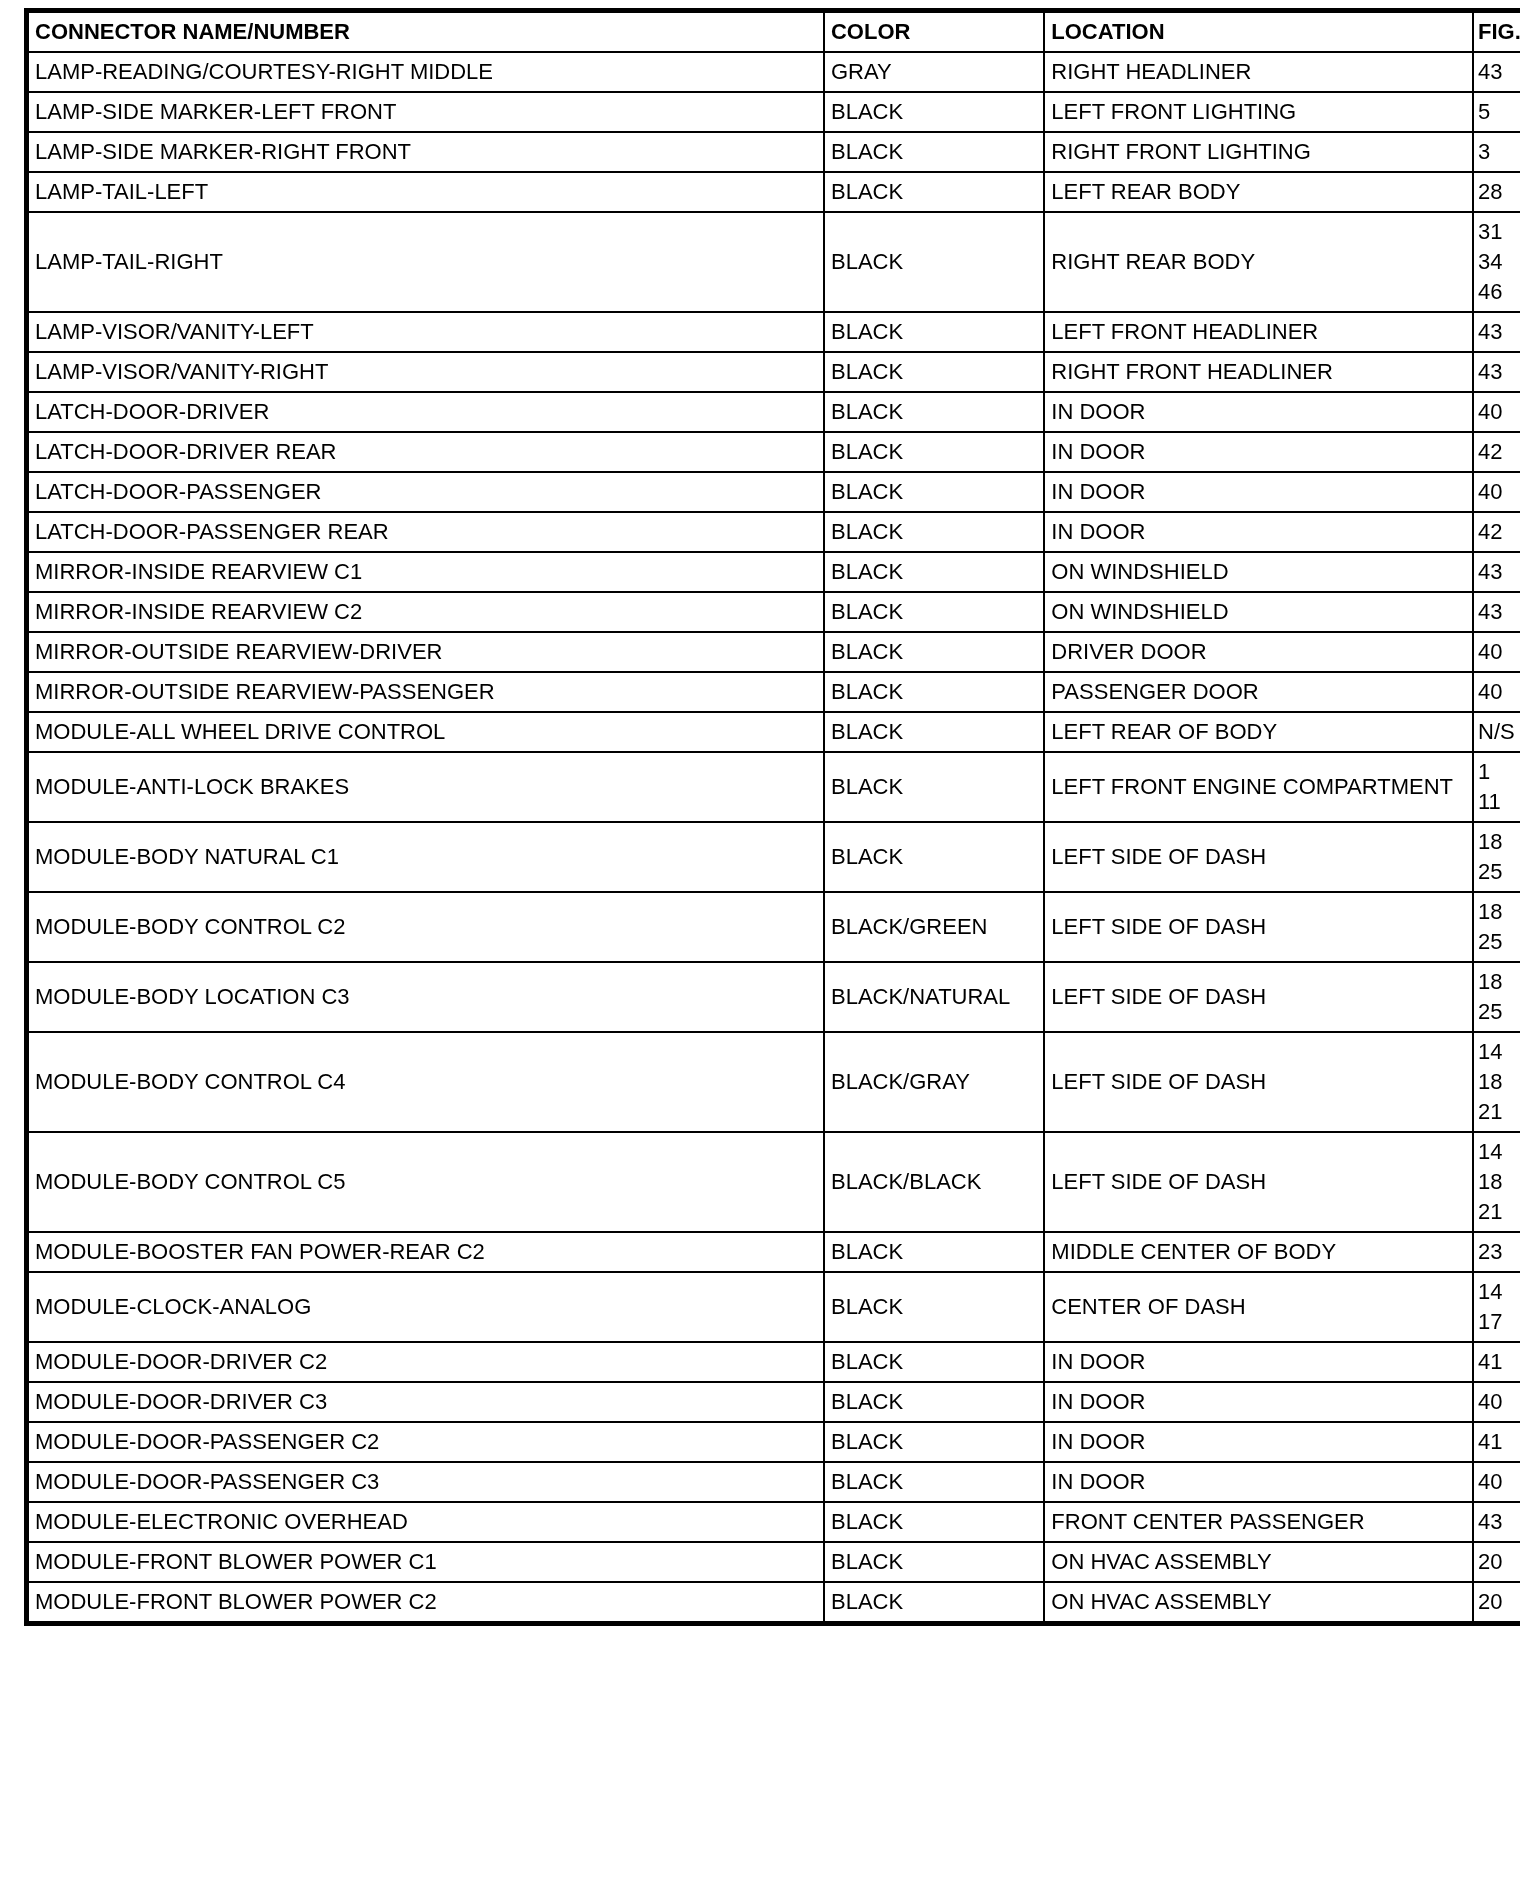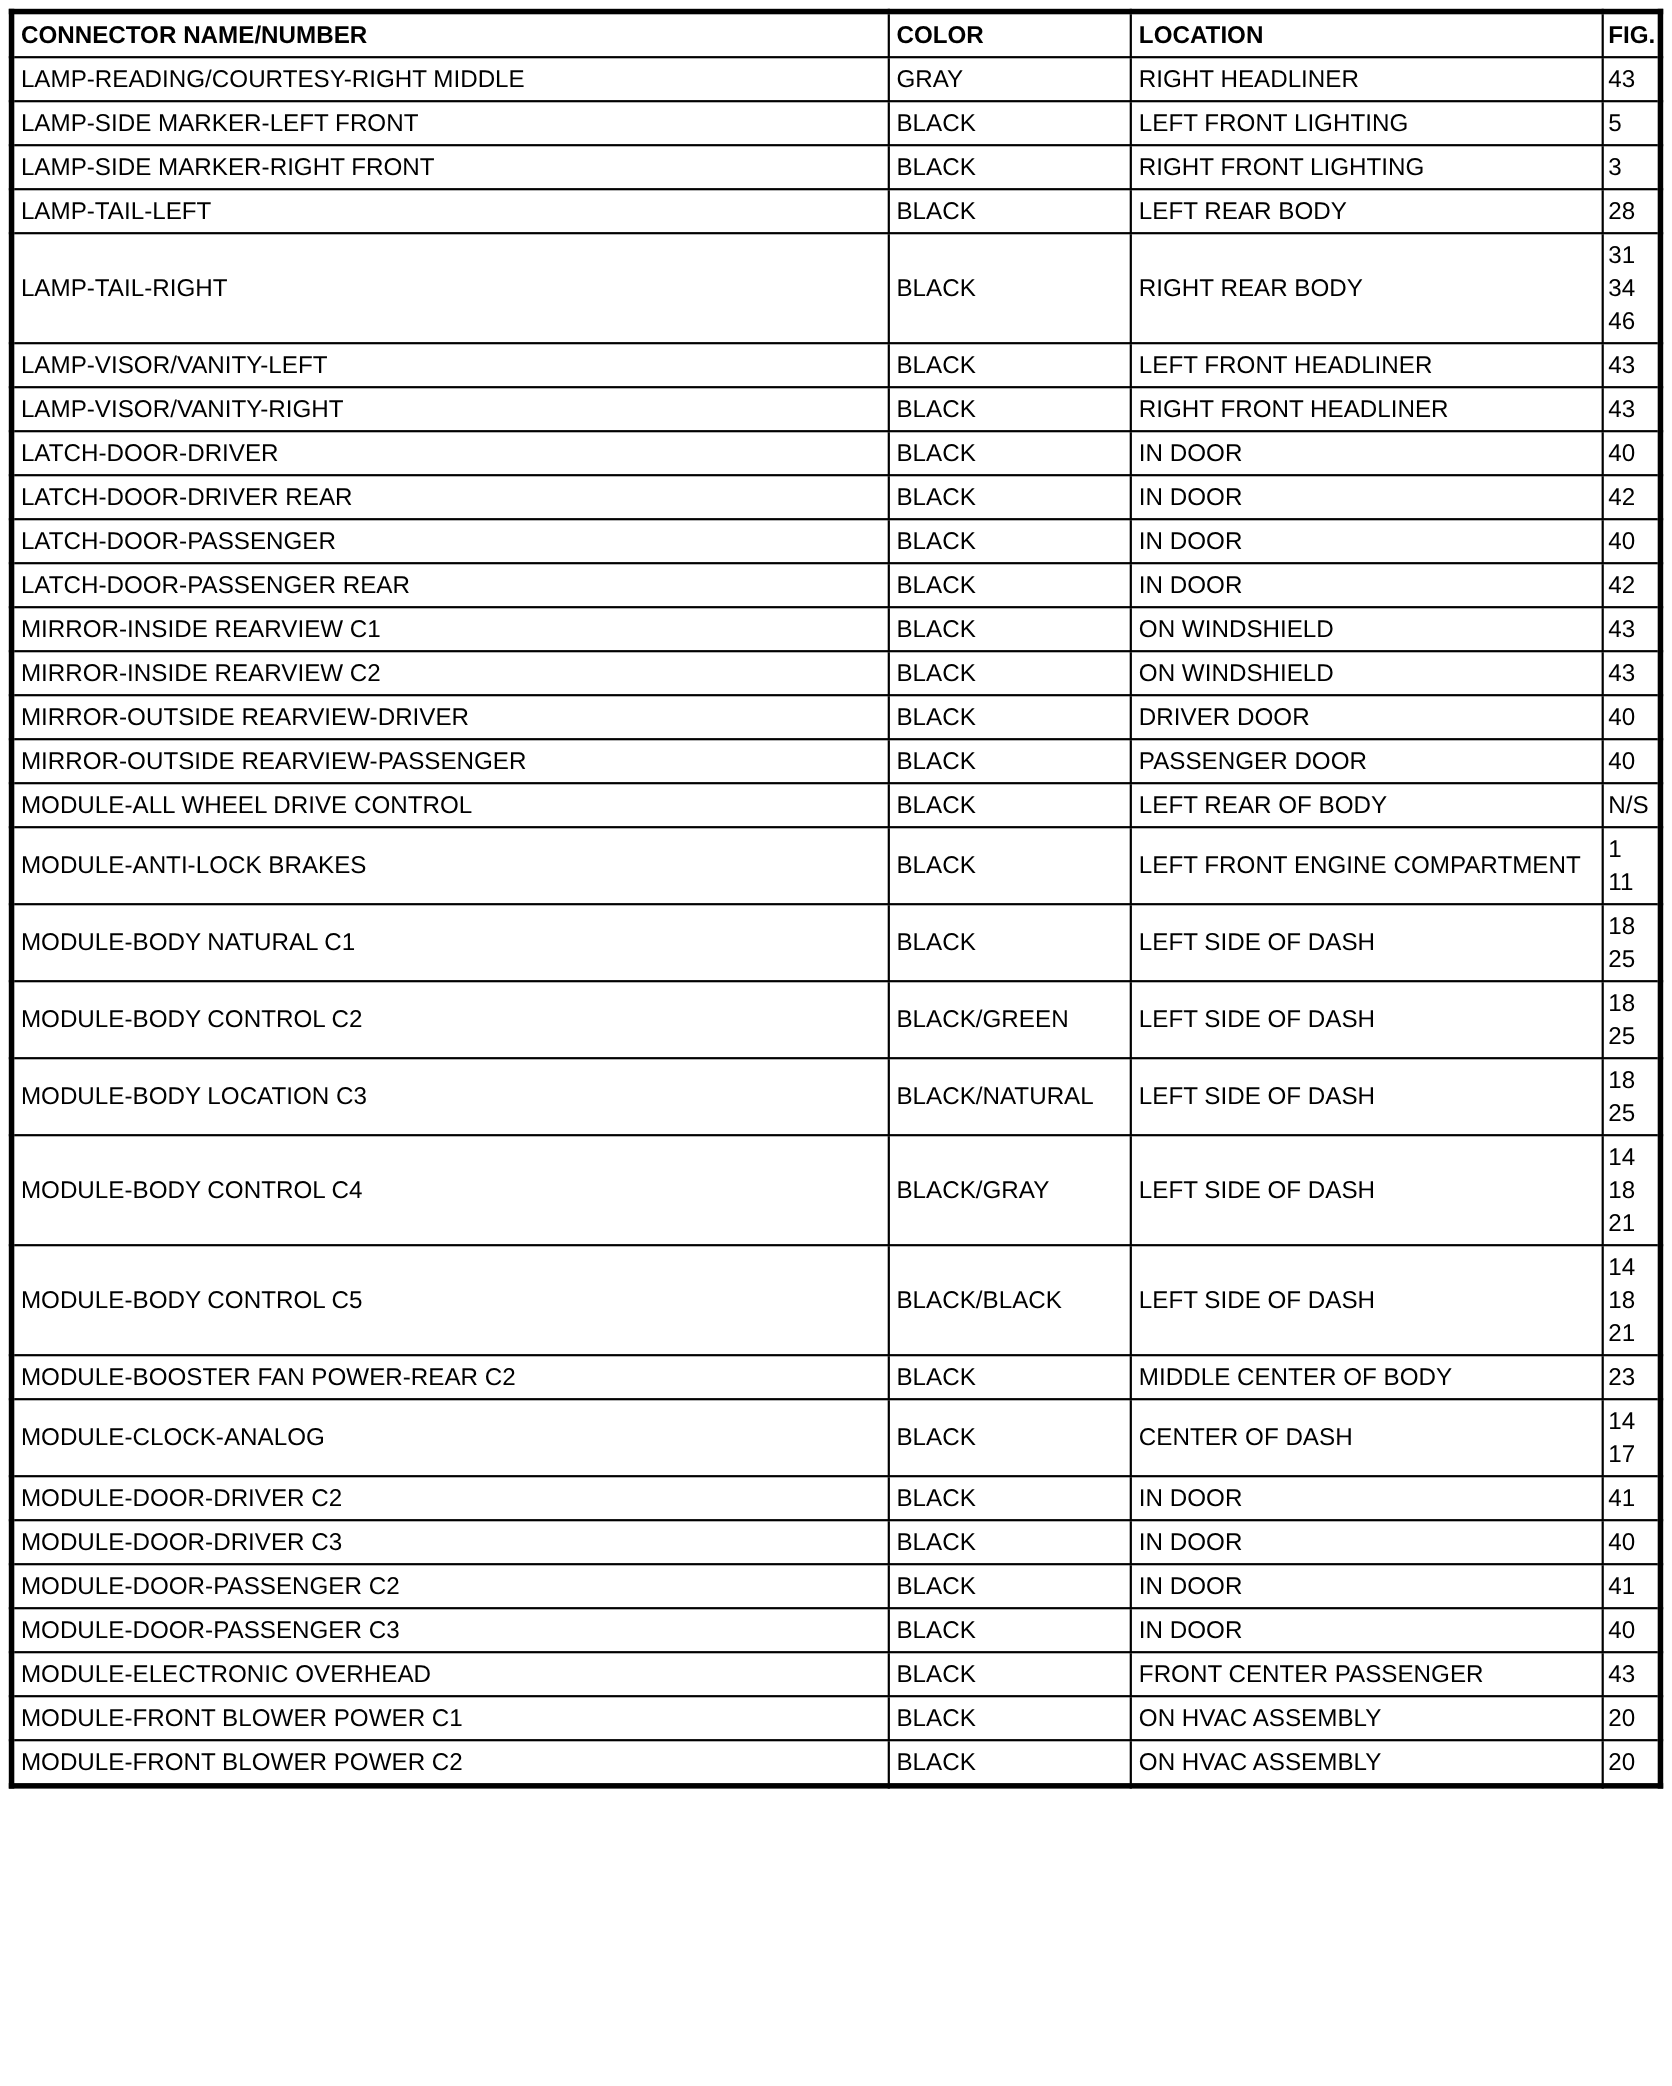--- a/index.html
+++ b/index.html
@@ -7,21 +7,21 @@
     padding: 0;
     background: #ffffff;
   }
   body {
     width: 1520px;
     font-family: "Liberation Sans", "DejaVu Sans", sans-serif;
     color: #000;
     -webkit-font-smoothing: antialiased;
   }
   .page {
-    padding: 8px 8px;
+    padding: 8px 24px;
     box-sizing: border-box;
     width: 1317px;
   }
   table.connector-table {
     width: 1504px;
     border-collapse: collapse;
     table-layout: fixed;
     border: 5px solid #000;
     background: #fff;
   }

